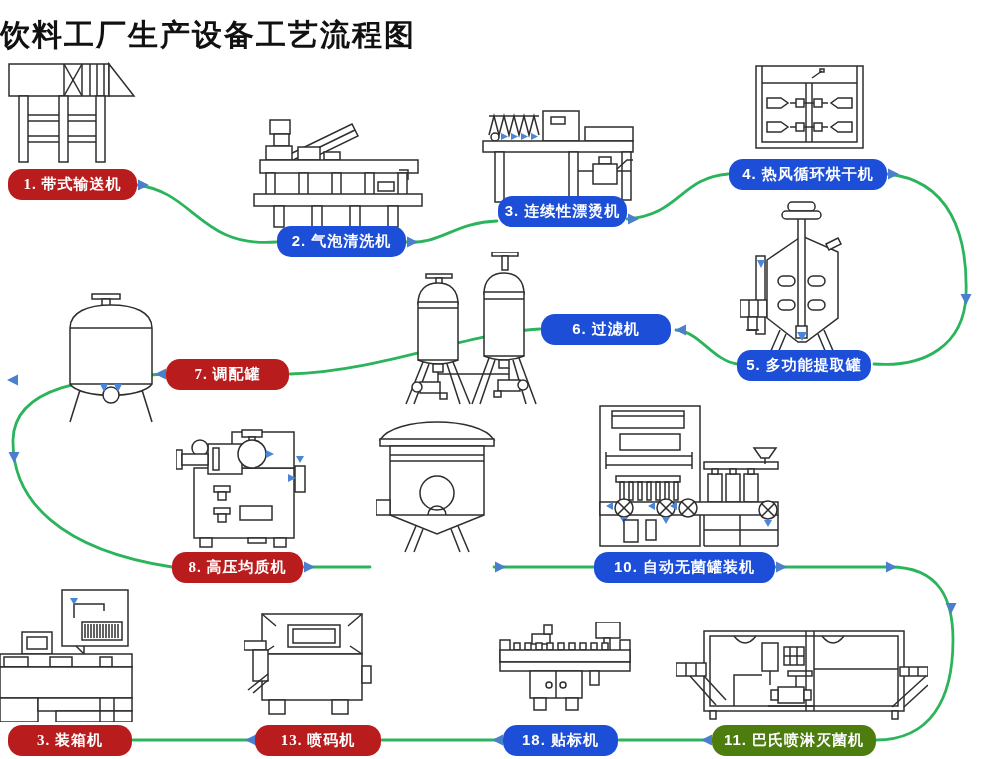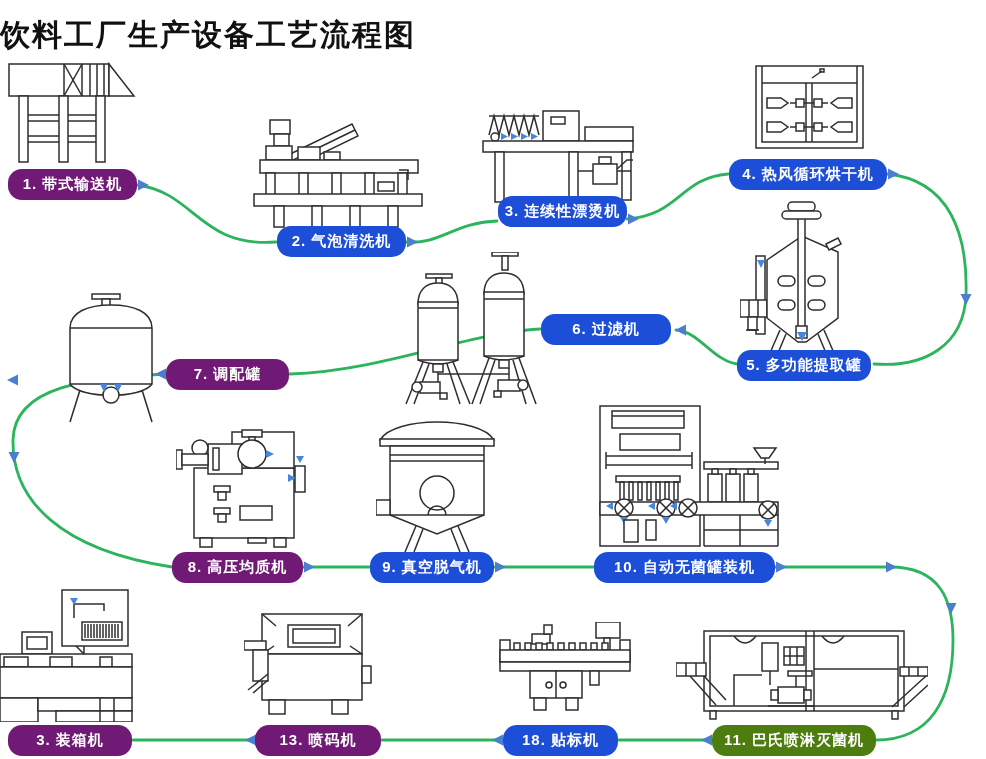--- a/index.html
+++ b/index.html
@@ -10,21 +10,21 @@
   svg.flow{position:absolute;left:0;top:0;z-index:1;}
   .flow path{fill:none;stroke:#2cb45c;stroke-width:2.8;stroke-linecap:round;}
   .flow polygon{fill:#4b7fcd;stroke:none;}
   .equip{position:absolute;z-index:2;}
   .equip svg *{stroke:#2e2e2e;stroke-width:1.5;fill:none;stroke-linecap:butt;stroke-linejoin:miter;}
   .equip svg .wf{fill:#ffffff;}
   .equip svg .ba{fill:#4a86d8;stroke:none;}
   .station{position:absolute;z-index:3;height:31px;border-radius:14px;display:flex;
            align-items:center;justify-content:center;color:#fff;font-weight:bold;
            font-size:15px;letter-spacing:1px;white-space:nowrap;}
-  .c-blue{background:#701a75;}
+  .c-blue{background:#b91c1c;font-family:Liberation Serif, serif;}
   .c-teal{background:#1d4ed8;}
   .c-green{background:#4d7c0f;}
 </style>
 </head>
 <body>
 
 <div id="canvas">
 
   <div class="title">饮料工厂生产设备工艺流程图</div>
 
@@ -457,20 +457,19 @@
   </div>
 
   <div class="station c-blue" style="left:8px;top:169px;width:129px">1. 带式输送机</div>
   <div class="station c-teal" style="left:277px;top:226px;width:129px">2. 气泡清洗机</div>
   <div class="station c-teal" style="left:498px;top:196px;width:129px">3. 连续性漂烫机</div>
   <div class="station c-teal" style="left:729px;top:159px;width:158px">4. 热风循环烘干机</div>
   <div class="station c-teal" style="left:737px;top:350px;width:134px">5. 多功能提取罐</div>
   <div class="station c-teal" style="left:541px;top:314px;width:130px">6. 过滤机</div>
   <div class="station c-blue" style="left:166px;top:359px;width:123px">7. 调配罐</div>
   <div class="station c-blue" style="left:172px;top:552px;width:131px">8. 高压均质机</div>
-  <div class="station c-teal" style="left:370px;top:552px;width:124px">9. 真空脱气机</div>
   <div class="station c-teal" style="left:594px;top:552px;width:181px">10. 自动无菌罐装机</div>
   <div class="station c-green" style="left:712px;top:725px;width:164px">11. 巴氏喷淋灭菌机</div>
   <div class="station c-teal" style="left:503px;top:725px;width:115px">18. 贴标机</div>
   <div class="station c-blue" style="left:255px;top:725px;width:126px">13. 喷码机</div>
   <div class="station c-blue" style="left:8px;top:725px;width:124px">3. 装箱机</div>
 
 </div>
 
 </body></html>

